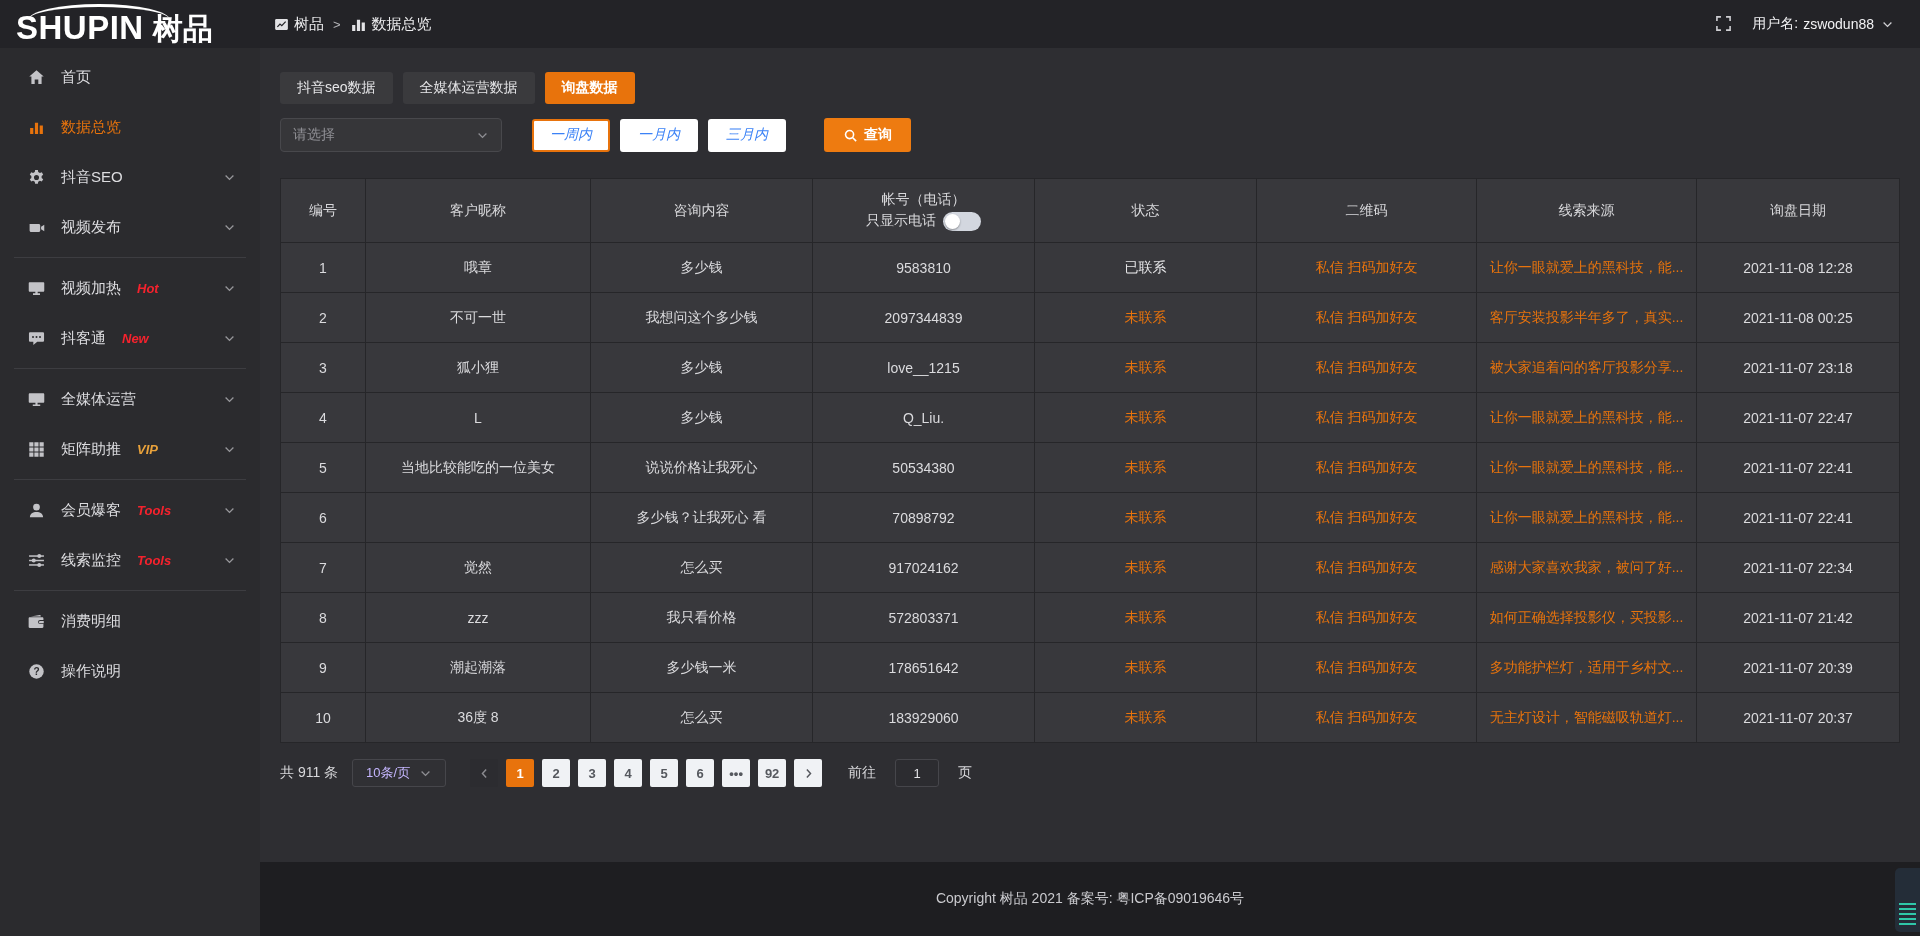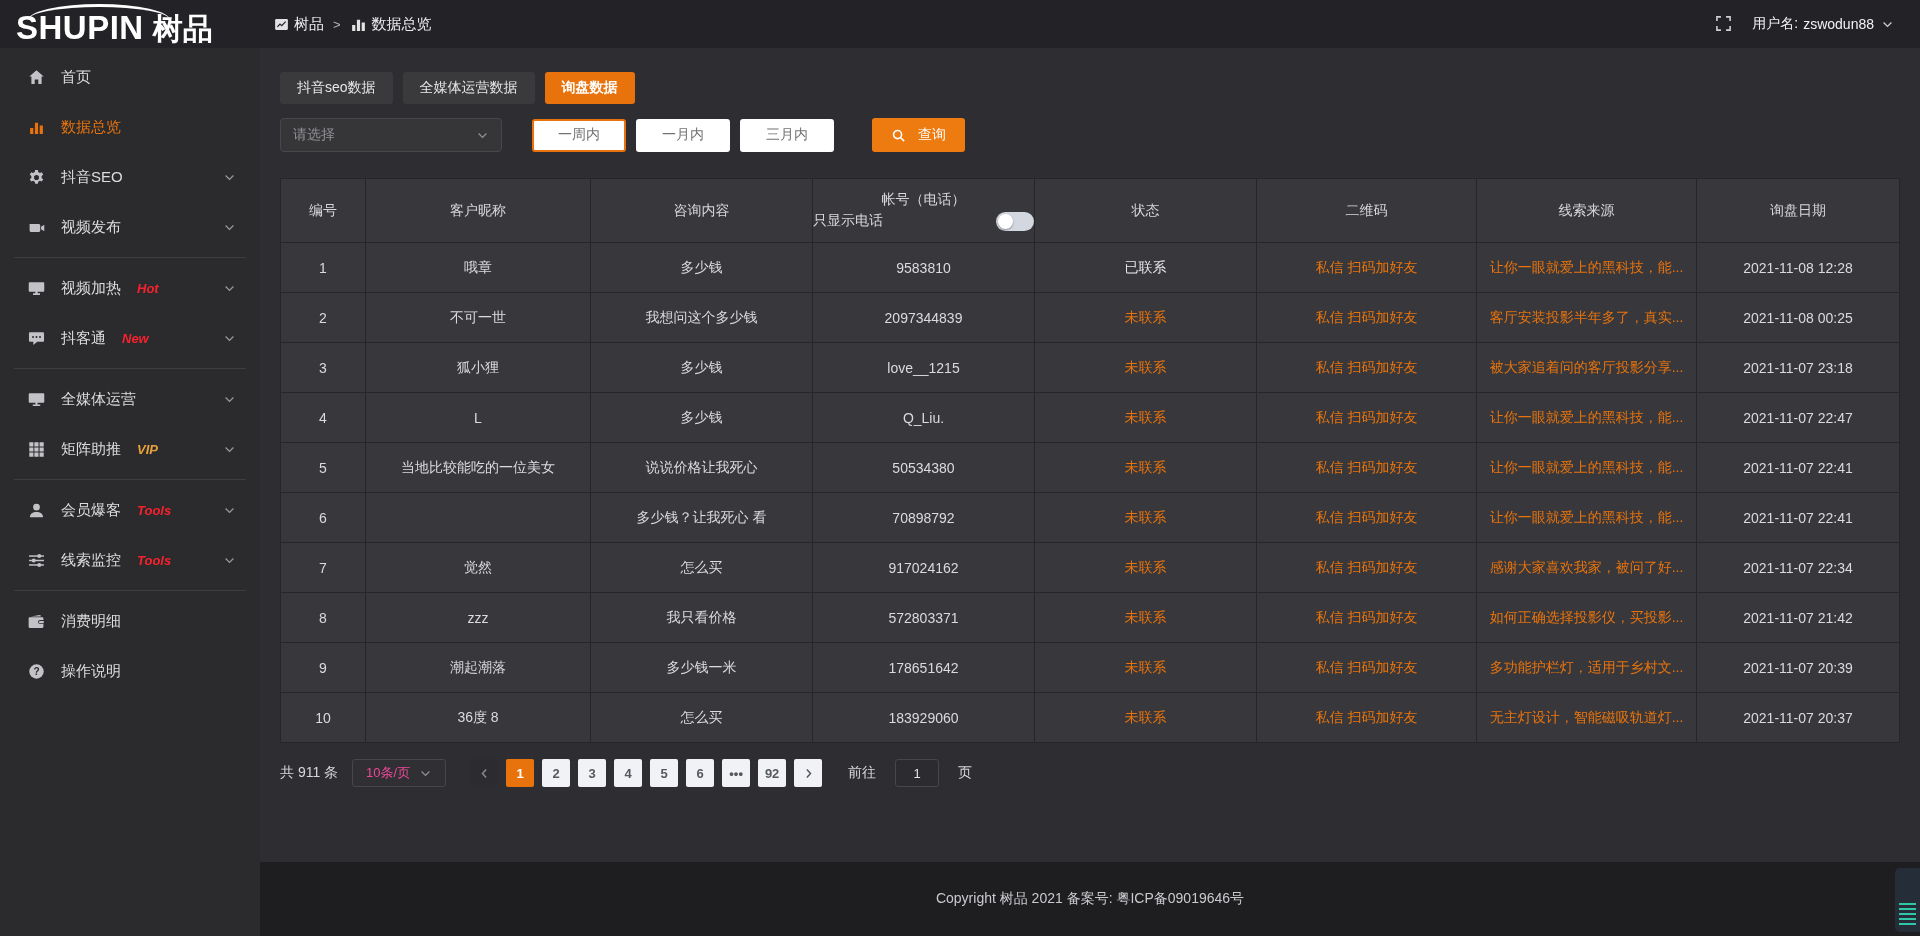--- a/index.html
+++ b/index.html
@@ -45,51 +45,51 @@
   .tab-bar { display:flex; gap:10px; }
   .tab { height:32px; padding:0 17px; background:#3a3a3d; color:#e6e6e8; font-size:14px;
          border-radius:3px; display:flex; align-items:center; cursor:pointer; }
   .tab.active { background:#e8730c; color:#fff; font-weight:bold; }
 
   
   .filters { display:flex; align-items:center; margin-top:14px; }
   .select { width:222px; height:34px; background:#363639; border:1px solid #48484c; border-radius:4px;
             color:#8f8f94; font-size:14px; display:flex; align-items:center; padding:0 12px; cursor:pointer; }
   .select .chev { margin-left:auto; display:flex; color:#8f8f94; }
-  .period { height:33px; min-width:63px; padding:0 24px; background:#fff; border:2px solid #fff;
-            color:#737373; font-size:14px; border-radius:3px; display:flex; align-items:center;
-            justify-content:center; margin-left:10px; cursor:pointer; }
+  .period { height:33px; min-width:63px; padding:0 16px; background:#fff; border:2px solid #fff;
+            color:#3b82f6; font-size:14px; border-radius:3px; display:flex; align-items:center;
+            justify-content:center; margin-left:10px; cursor:pointer;font-style:italic; }
   .period:first-of-type { margin-left:30px; }
   .period.active { border-color:#e8730c; }
   .search-btn { margin-left:38px; height:34px; padding:0 19px; background:#ee7b10; color:#fff;
-                border-radius:3px; display:flex; align-items:center; gap:12px; font-size:14px;
-                font-weight:normal; cursor:pointer; }
+                border-radius:3px; display:flex; align-items:center; gap:6px; font-size:14px;
+                font-weight:bold; cursor:pointer; }
   .search-btn .icon { display:flex; }
 
   
   table { width:100%; border-collapse:collapse; table-layout:fixed; margin-top:26px; }
   th,td { background:#38383c; border:1px solid #262629; text-align:center; overflow:hidden;
           white-space:nowrap; text-overflow:ellipsis; }
   th { height:64px; font-weight:normal; color:#d8d8db; font-size:14px; }
   td { height:50px; color:#dbdbde; font-size:14px; padding:0 8px; }
-  .th-sub { display:flex; align-items:center; justify-content:space-between; gap:7px; margin-top:3px; }
+  .th-sub { display:flex; align-items:center; justify-content:center; gap:7px; margin-top:3px; }
   .switch { width:38px; height:19px; border-radius:10px; background:#d3d7df; position:relative;
             display:inline-block; cursor:pointer; flex-shrink:0; }
   .switch .knob { position:absolute; left:2px; top:2px; width:15px; height:15px; border-radius:50%;
                   background:#fff; box-shadow:0 1px 2px rgba(0,0,0,.35); }
   .st-pending { color:#e8730c; }
   .st-done { color:#e6e6e8; }
   .lnk { color:#e8730c; cursor:pointer; text-decoration:none; }
 
   
   .pagination { display:flex; align-items:center; margin-top:16px; font-size:14px; color:#d8d8db; }
   .pg-total { margin-right:14px; }
   .psize { width:94px; height:28px; background:#303034; border:1px solid #46464b; border-radius:3px;
            display:flex; align-items:center; justify-content:center; gap:9px; font-size:13px;
-           color:#ec4899; cursor:pointer; }
+           color:#c4b5fd; cursor:pointer; }
   .psize .chev { display:flex; color:#8f8f94; }
   .pg-btn { min-width:28px; height:28px; padding:0 5px; border-radius:2px; display:flex; align-items:center;
             justify-content:center; margin-left:8px; font-size:13px; font-weight:bold; cursor:pointer; }
   .pg-prev { background:#2c2c30; color:#8b8b90; margin-left:24px; }
   .pg-num  { background:#f0f2f5; color:#55585e; }
   .pg-num.active { background:#e8730c; color:#fff; }
   .pg-next { background:#f0f2f5; color:#55585e; }
   .goto { display:flex; align-items:center; gap:19px; margin-left:26px; }
   .goto-input { width:44px; height:28px; background:#2c2c30; border:1px solid #46464b; border-radius:3px;
                 color:#e4e4e7; text-align:center; font-size:13px; font-family:inherit; }

